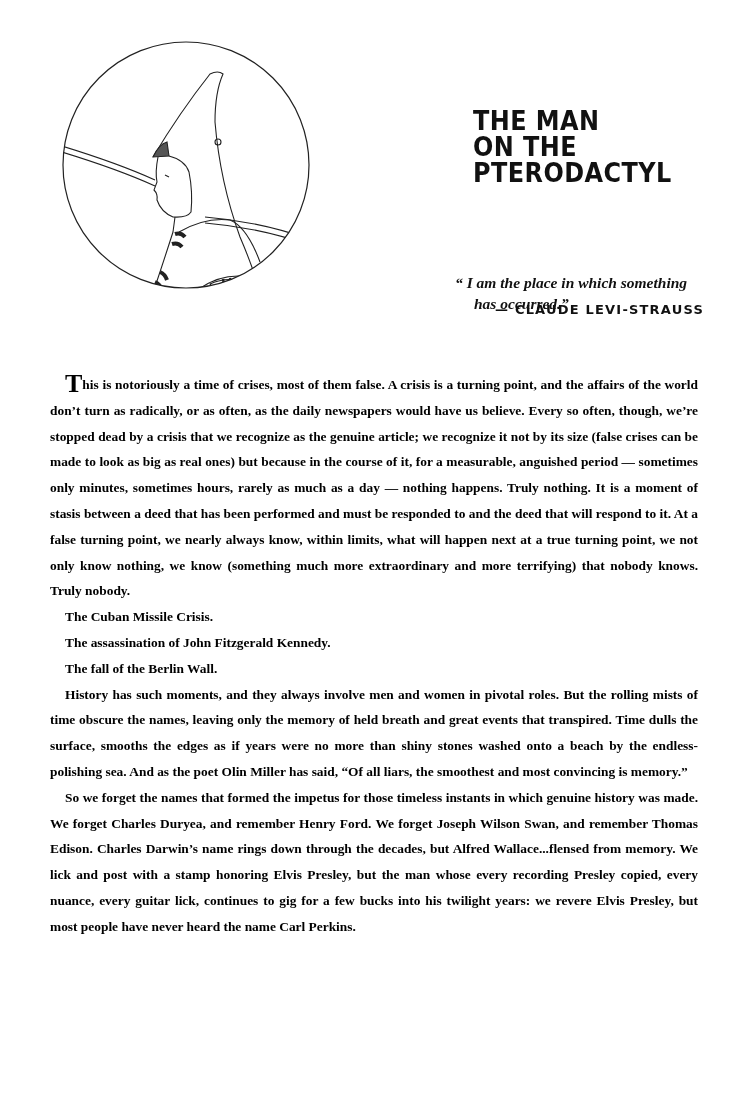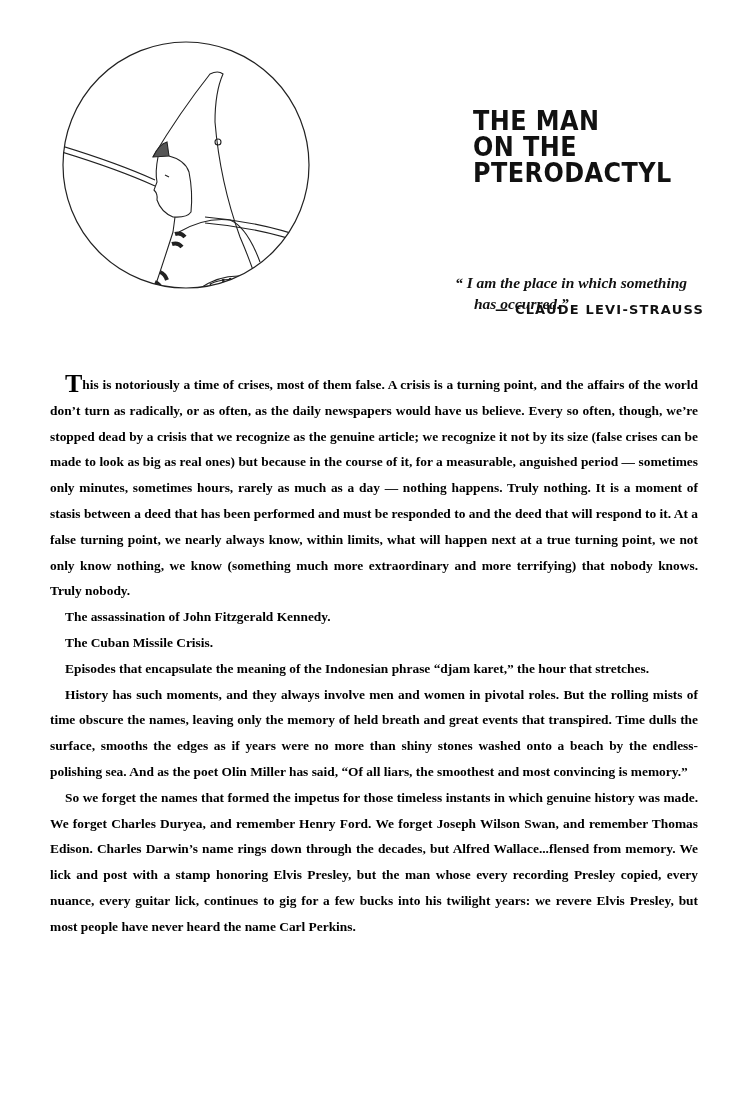--- a/index.html
+++ b/index.html
@@ -83,18 +83,18 @@
 </div>
 
 <div class="epigraph">
   <div class="q1">“ I am the place in which something</div>
   <div class="q2">has occurred.”</div>
 </div>
 <div class="attrib">— CLAUDE LEVI-STRAUSS</div>
 
 <div class="body-text">
   <p><span class="dropcap">T</span><span>his is notoriously a time of crises, most of them false. A crisis is a turning point, and the affairs of the world don’t turn as radically, or as often, as the daily newspapers would have us believe. Every so often, though, we’re stopped dead by a crisis that we recognize as the genuine article; we recognize it not by its size (false crises can be made to look as big as real ones) but because in the course of it, for a measurable, anguished period — sometimes only minutes, sometimes hours, rarely as much as a day — nothing happens. Truly nothing. It is a moment of stasis between a deed that has been performed and must be responded to and the deed that will respond to it. At a false turning point, we nearly always know, within limits, what will happen next at a true turning point, we not only know nothing, we know (something much more extraordinary and more terrifying) that nobody knows. Truly nobody.</span></p>
+  <p class="short">The Cuban Missile Crisis.</p>
   <p class="short">The assassination of John Fitzgerald Kennedy.</p>
-  <p class="short">The Cuban Missile Crisis.</p>
-  <p class="short">Episodes that encapsulate the meaning of the Indonesian phrase “djam karet,” the hour that stretches.</p>
+  <p class="short">The fall of the Berlin Wall.</p>
   <p>History has such moments, and they always involve men and women in pivotal roles. But the rolling mists of time obscure the names, leaving only the memory of held breath and great events that transpired. Time dulls the surface, smooths the edges as if years were no more than shiny stones washed onto a beach by the endless-polishing sea. And as the poet Olin Miller has said, “Of all liars, the smoothest and most convincing is memory.”</p>
   <p>So we forget the names that formed the impetus for those timeless instants in which genuine history was made. We forget Charles Duryea, and remember Henry Ford. We forget Joseph Wilson Swan, and remember Thomas Edison. Charles Darwin’s name rings down through the decades, but Alfred Wallace...flensed from memory. We lick and post with a stamp honoring Elvis Presley, but the man whose every recording Presley copied, every nuance, every guitar lick, continues to gig for a few bucks into his twilight years: we revere Elvis Presley, but most people have never heard the name Carl Perkins.</p>
 </div>
 
 </body></html>

